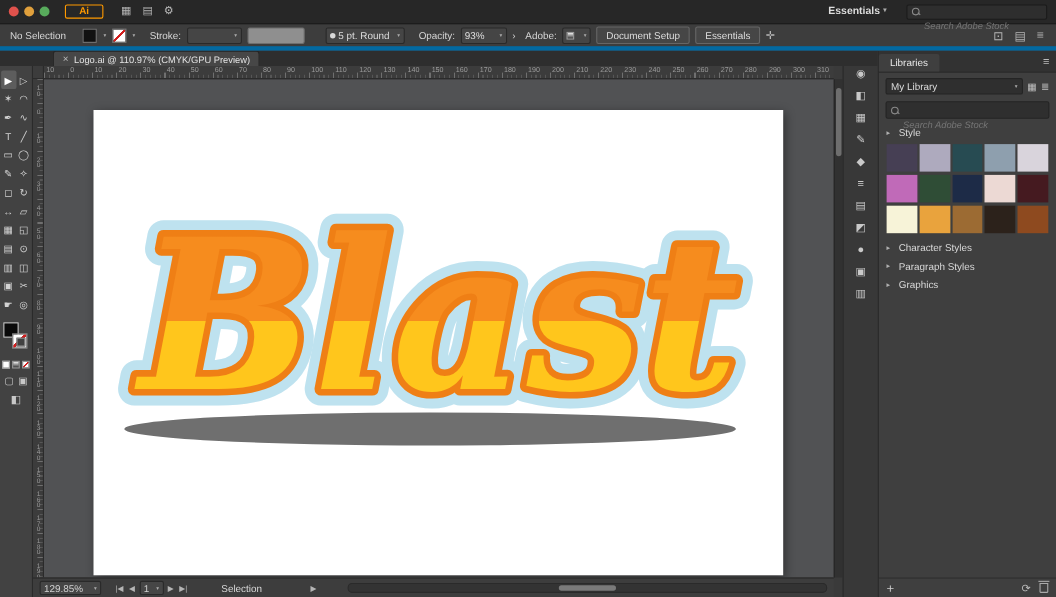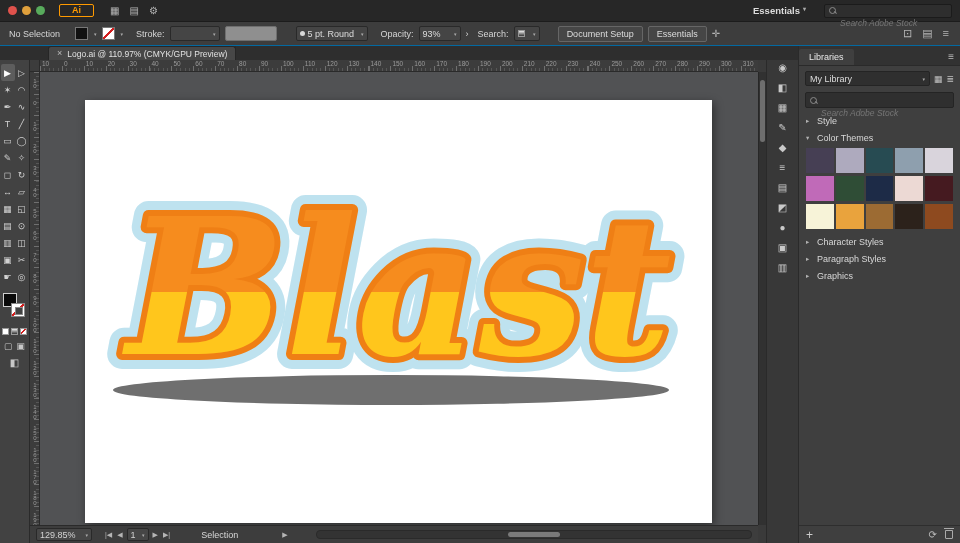--- a/index.html
+++ b/index.html
@@ -38,21 +38,21 @@
     background:transparent; border:none; outline:none; color:#ccc;
     font-family:"Liberation Sans", sans-serif; font-size:8.5px; font-style:italic; width:100%;margin-top:25px;
   }
   .mag { position:relative; width:7px; height:7px; flex:none; }
   .mag::before { content:""; position:absolute; left:0; top:0; width:5px; height:5px; border:1px solid #8a8a8a; border-radius:50%; }
   .mag::after { content:""; position:absolute; left:5px; top:5px; width:3px; height:1px; background:#8a8a8a; transform:rotate(45deg); }
 
   
   .control-bar {
     position:absolute; left:0; top:22px; width:960px; height:24px;
-    background:#3d3d3d; border-bottom:1px solid #0369a1;
+    background:#3d3d3d; border-bottom:4px solid #0369a1;
     display:flex; align-items:center; gap:5px; padding:0 9px; z-index:29; font-size:9px;
   }
   .cb-label { color:#d6d6d6; }
   .swatch-box { width:13px; height:13px; border:1px solid #777; display:inline-block; }
   .fill-black { background:#111; }
   .stroke-none {
     background:linear-gradient(135deg, #fff 43%, #d21f1f 43%, #d21f1f 57%, #fff 57%);
   }
   .mini-chev { font-size:5px; color:#aaa; margin-left:1px; }
   .dropdown {
@@ -265,26 +265,26 @@
         <span>5 pt. Round</span>
       </span>
     <span class="mini-chev">▾</span>
   </span>
   <span class="cb-label" style="margin-left:8px;">Opacity:</span>
   <span class="dropdown dd-opacity">
       <span>93%</span>
       <span class="mini-chev">▾</span>
     </span>
   <span class="cb-label">›</span>
-  <span class="cb-label" style="margin-left:4px;">Search:</span>
+  <span class="cb-label" style="margin-left:4px;">Adobe:</span>
   <span class="dropdown dd-style">
       <span class="mini-btn mini-grad"></span>
       <span class="mini-chev">▾</span>
     </span>
-  <button class="cb-button" style="margin-left:13px;">Document Setup</button>
+  <button class="cb-button" style="margin-left:0;">Document Setup</button>
   <button class="cb-button">Essentials</button>
   <span class="cbicon" style="font-size:10px;">✛</span>
   <div class="spacer"></div>
   <div class="cb-right-icons">
       <span class="cbicon">⊡</span>
       <span class="cbicon">▤</span>
       <span class="cbicon">≡</span>
     </div>
 </div>
 
@@ -453,24 +453,20 @@
     <span class="view-icon">≣</span>
   </div>
   <div class="lib-search">
     <span class="mag"></span>
     <input placeholder="Search Adobe Stock" style="">
   </div>
   <div class="section-row">
     <span class="sec-arrow">▸</span>
     <span>Style</span>
   </div>
-  <div class="section-row">
-    <span class="sec-arrow">▾</span>
-    <span>Color Themes</span>
-  </div>
   <div class="themes-grid">
       <div class="swrow">
         <div class="sw" style="background: rgb(70, 63, 84);"></div>
         <div class="sw" style="background: rgb(174, 170, 190);"></div>
         <div class="sw" style="background: rgb(39, 75, 82);"></div>
         <div class="sw" style="background: rgb(142, 159, 174);"></div>
         <div class="sw" style="background: rgb(217, 212, 220);"></div>
       </div>
       <div class="swrow">
         <div class="sw" style="background: rgb(192, 106, 184);"></div>

